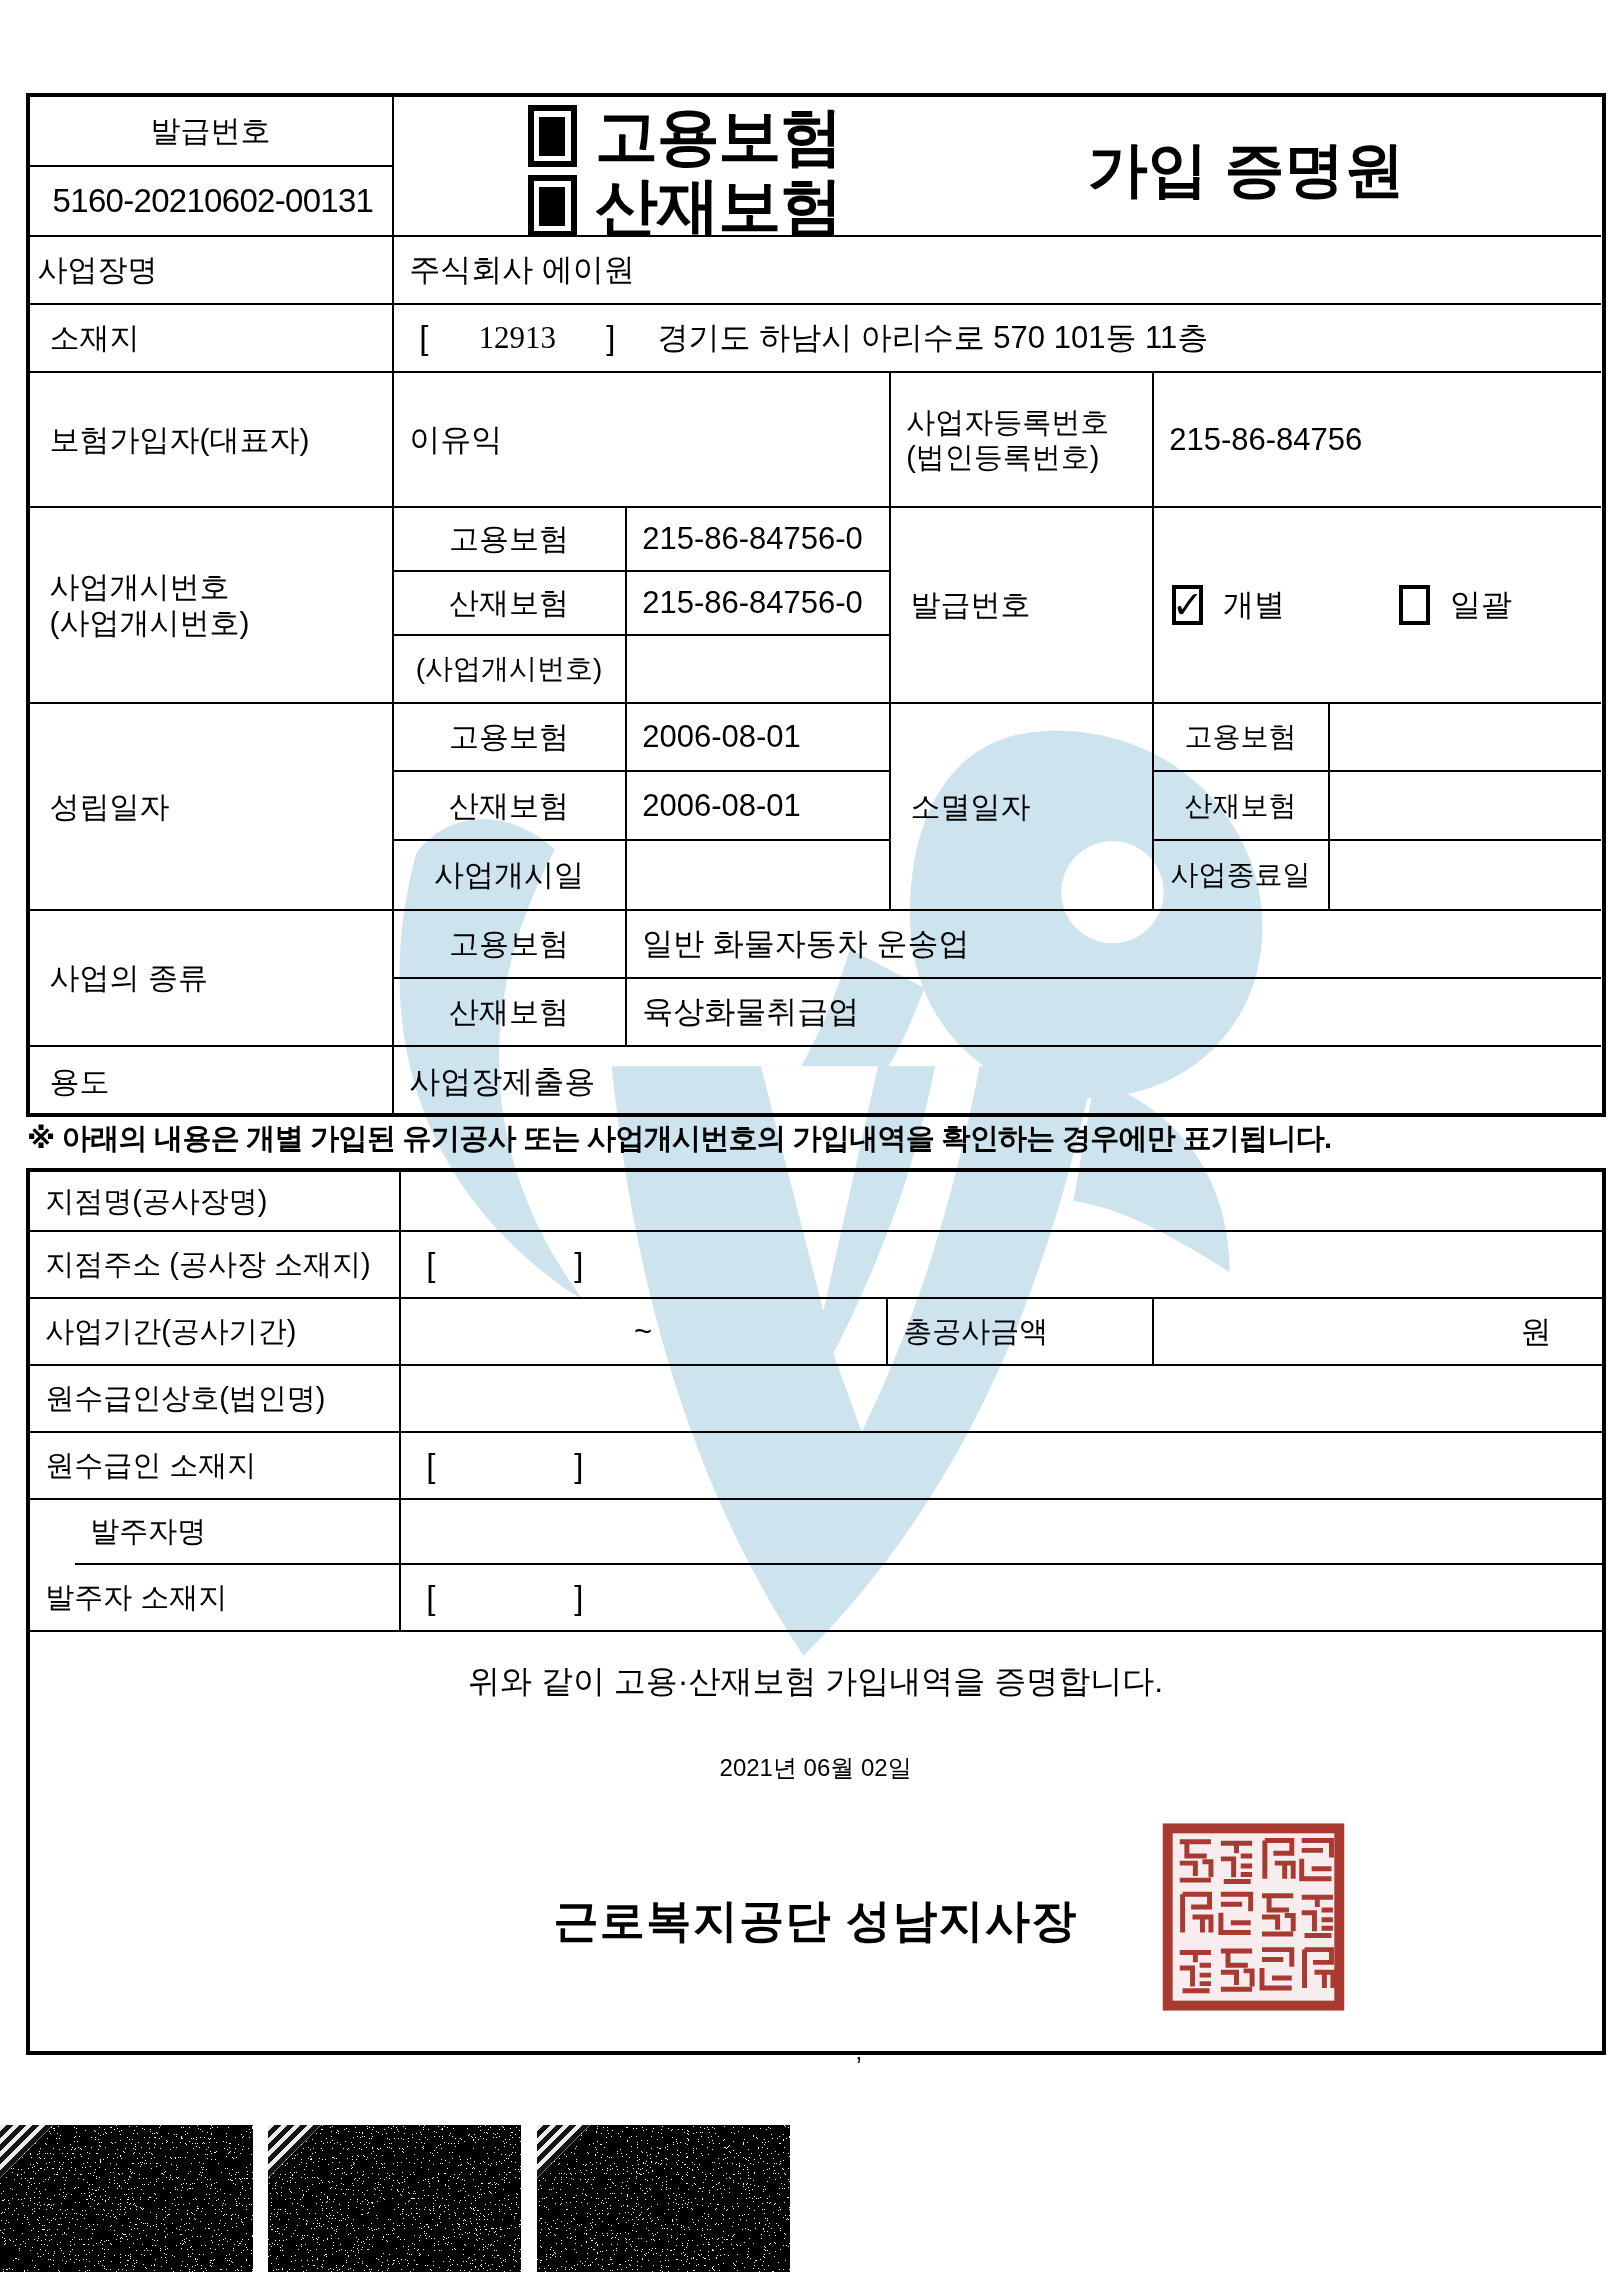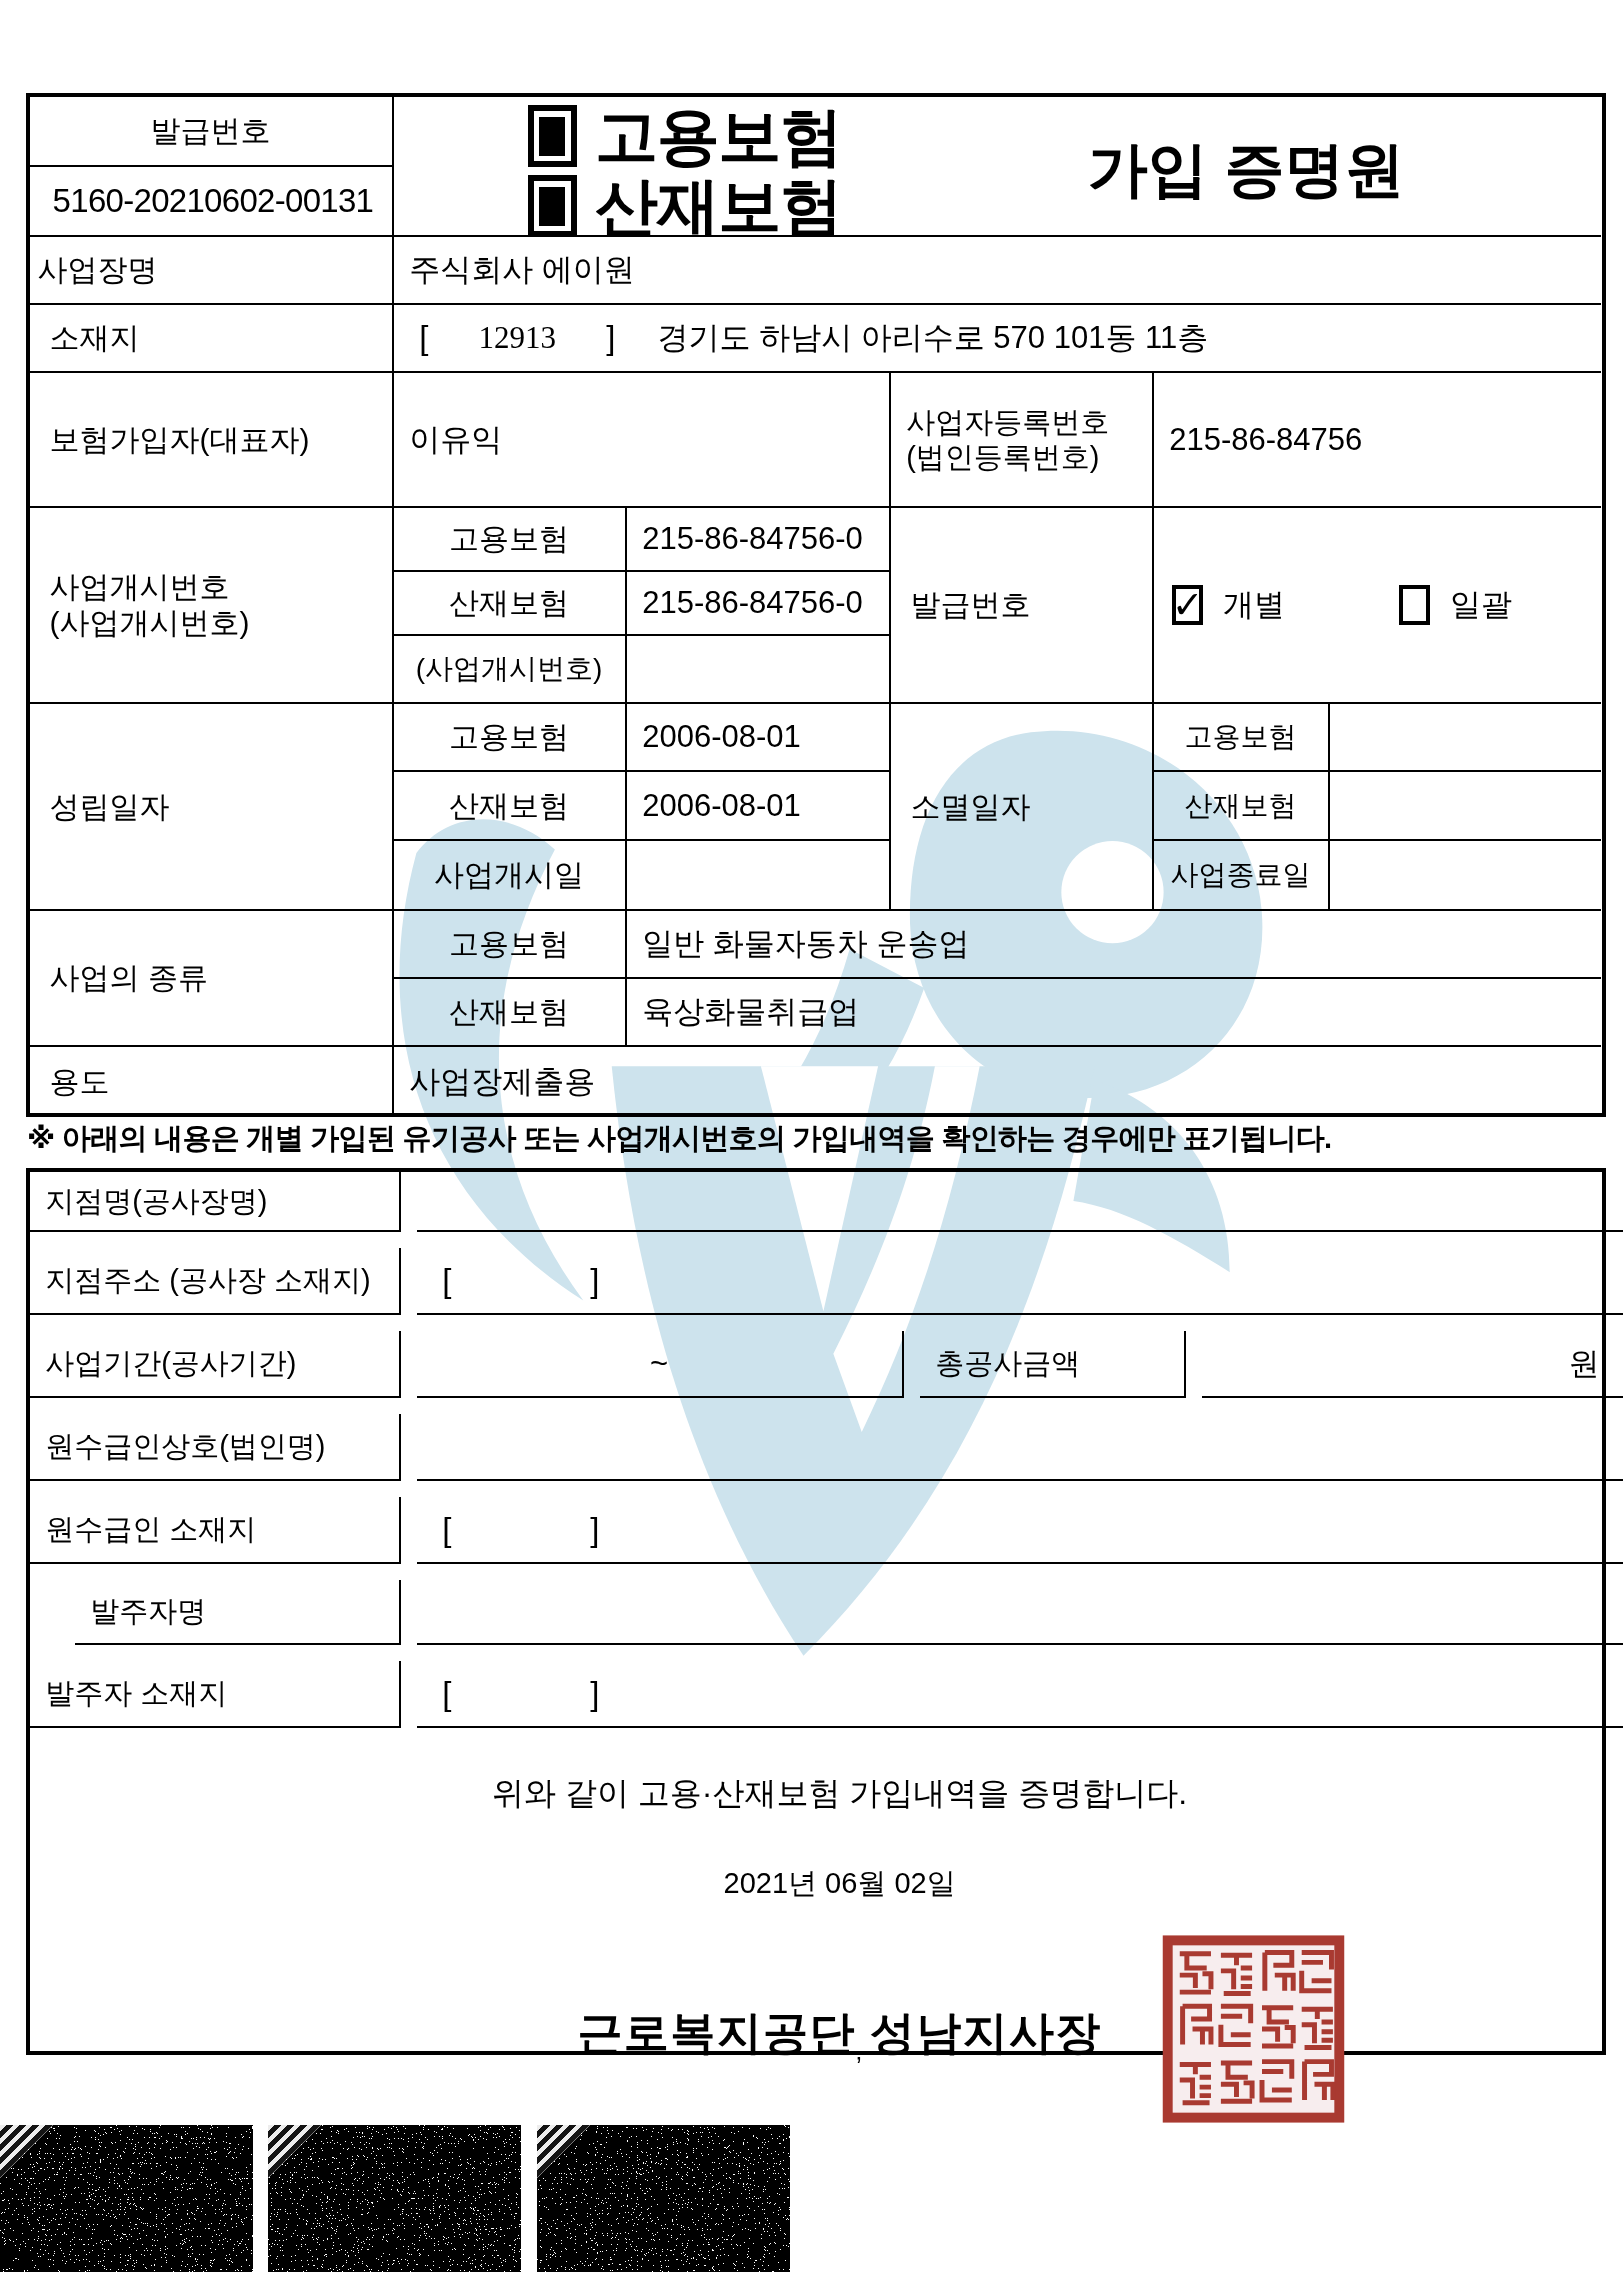--- a/index.html
+++ b/index.html
@@ -10,21 +10,21 @@
   }
   
   .watermark { position:absolute; left:306px; top:711px; width:995px; height:966px; z-index:0; }
   
   .tbl { position:absolute; display:grid; border:4.3px solid #000; z-index:1; background:transparent; }
   #table1 { left:25.6px; top:93px; width:1572px; height:1016px;
     grid-template-columns:364px 233px 264px 263px 176px 271px;
     grid-template-rows:70px 70px 68px 68px 135px 64px 64px 68px 68px 69px 70px 68px 68px 70px; }
   #table2 { left:25.6px; top:1168px; width:1572px; height:879px;
     grid-template-columns:371px 487px 266px 448px;
-    grid-template-rows:60px 67px 67px 67px 67px 65px 67px 420px;gap:16px; }
+    grid-template-rows:60px 67px 67px 67px 67px 65px 67px 420px; }
   .c { border-right:2.8px solid #000; border-bottom:2.8px solid #000; box-sizing:border-box;
        display:flex; align-items:center; font-size:30px; line-height:1.2; overflow:hidden; }
   .lastc { border-right:none; }
   .lastr { border-bottom:none; }
   .lbl { padding-left:20px; }
   .lbl2 { padding-left:15.6px; font-size:29px; }
   .ctr { justify-content:center; }
   .val { padding-left:15.6px; font-size:31px; white-space:nowrap; }
   .num { font-size:33px; letter-spacing:-0.7px; }
   .sub { justify-content:center; font-size:30px; white-space:nowrap; padding:0 2.8px; }
@@ -49,21 +49,21 @@
   .bracket-gap { display:inline-block; width:139px; }
   .postcode { display:inline-block; width:178px; text-align:center; font-size:31px;font-family:Liberation Serif, serif; }
   .addr-text { margin-left:42px; font-size:31px; white-space:nowrap; }
   .unit-cell { justify-content:flex-end; padding-right:50px; font-size:31px; }
   
   .note { position:absolute; left:27px; top:1119px; width:1572px; font-size:29px; font-weight:600;
     letter-spacing:-0.7px; z-index:1; white-space:nowrap; }
   
   .cert-block { position:relative; display:block; }
   .cert-stmt { position:absolute; left:0; top:30px; width:100%; text-align:center; font-size:32px; }
-  .cert-date { position:absolute; left:0; top:122px; width:100%; text-align:center; font-size:29px; }
+  .cert-date { position:absolute; left:0; top:122px; width:100%; text-align:center; font-size:24px; }
   .cert-issuer { position:absolute; left:0; top:262px; width:100%; text-align:center;
     font-size:45px; font-weight:700; letter-spacing:1.4px; }
   .seal { position:absolute; left:1131px; top:190px; width:185px; height:190px; }
   
   .stray { position:absolute; left:856px; top:2052px; font-size:25.6px; z-index:1; }
   
   .noise { position:absolute; top:2125px; width:253px; height:147px; z-index:1; overflow:hidden; }
   .noise-corner { position:absolute; left:0; top:0; width:53px; height:53px;
     background:repeating-linear-gradient(135deg,#ededed 0 4.3px,#141414 4.3px 9.2px);
     clip-path:polygon(0 0,100% 0,0 100%); }

